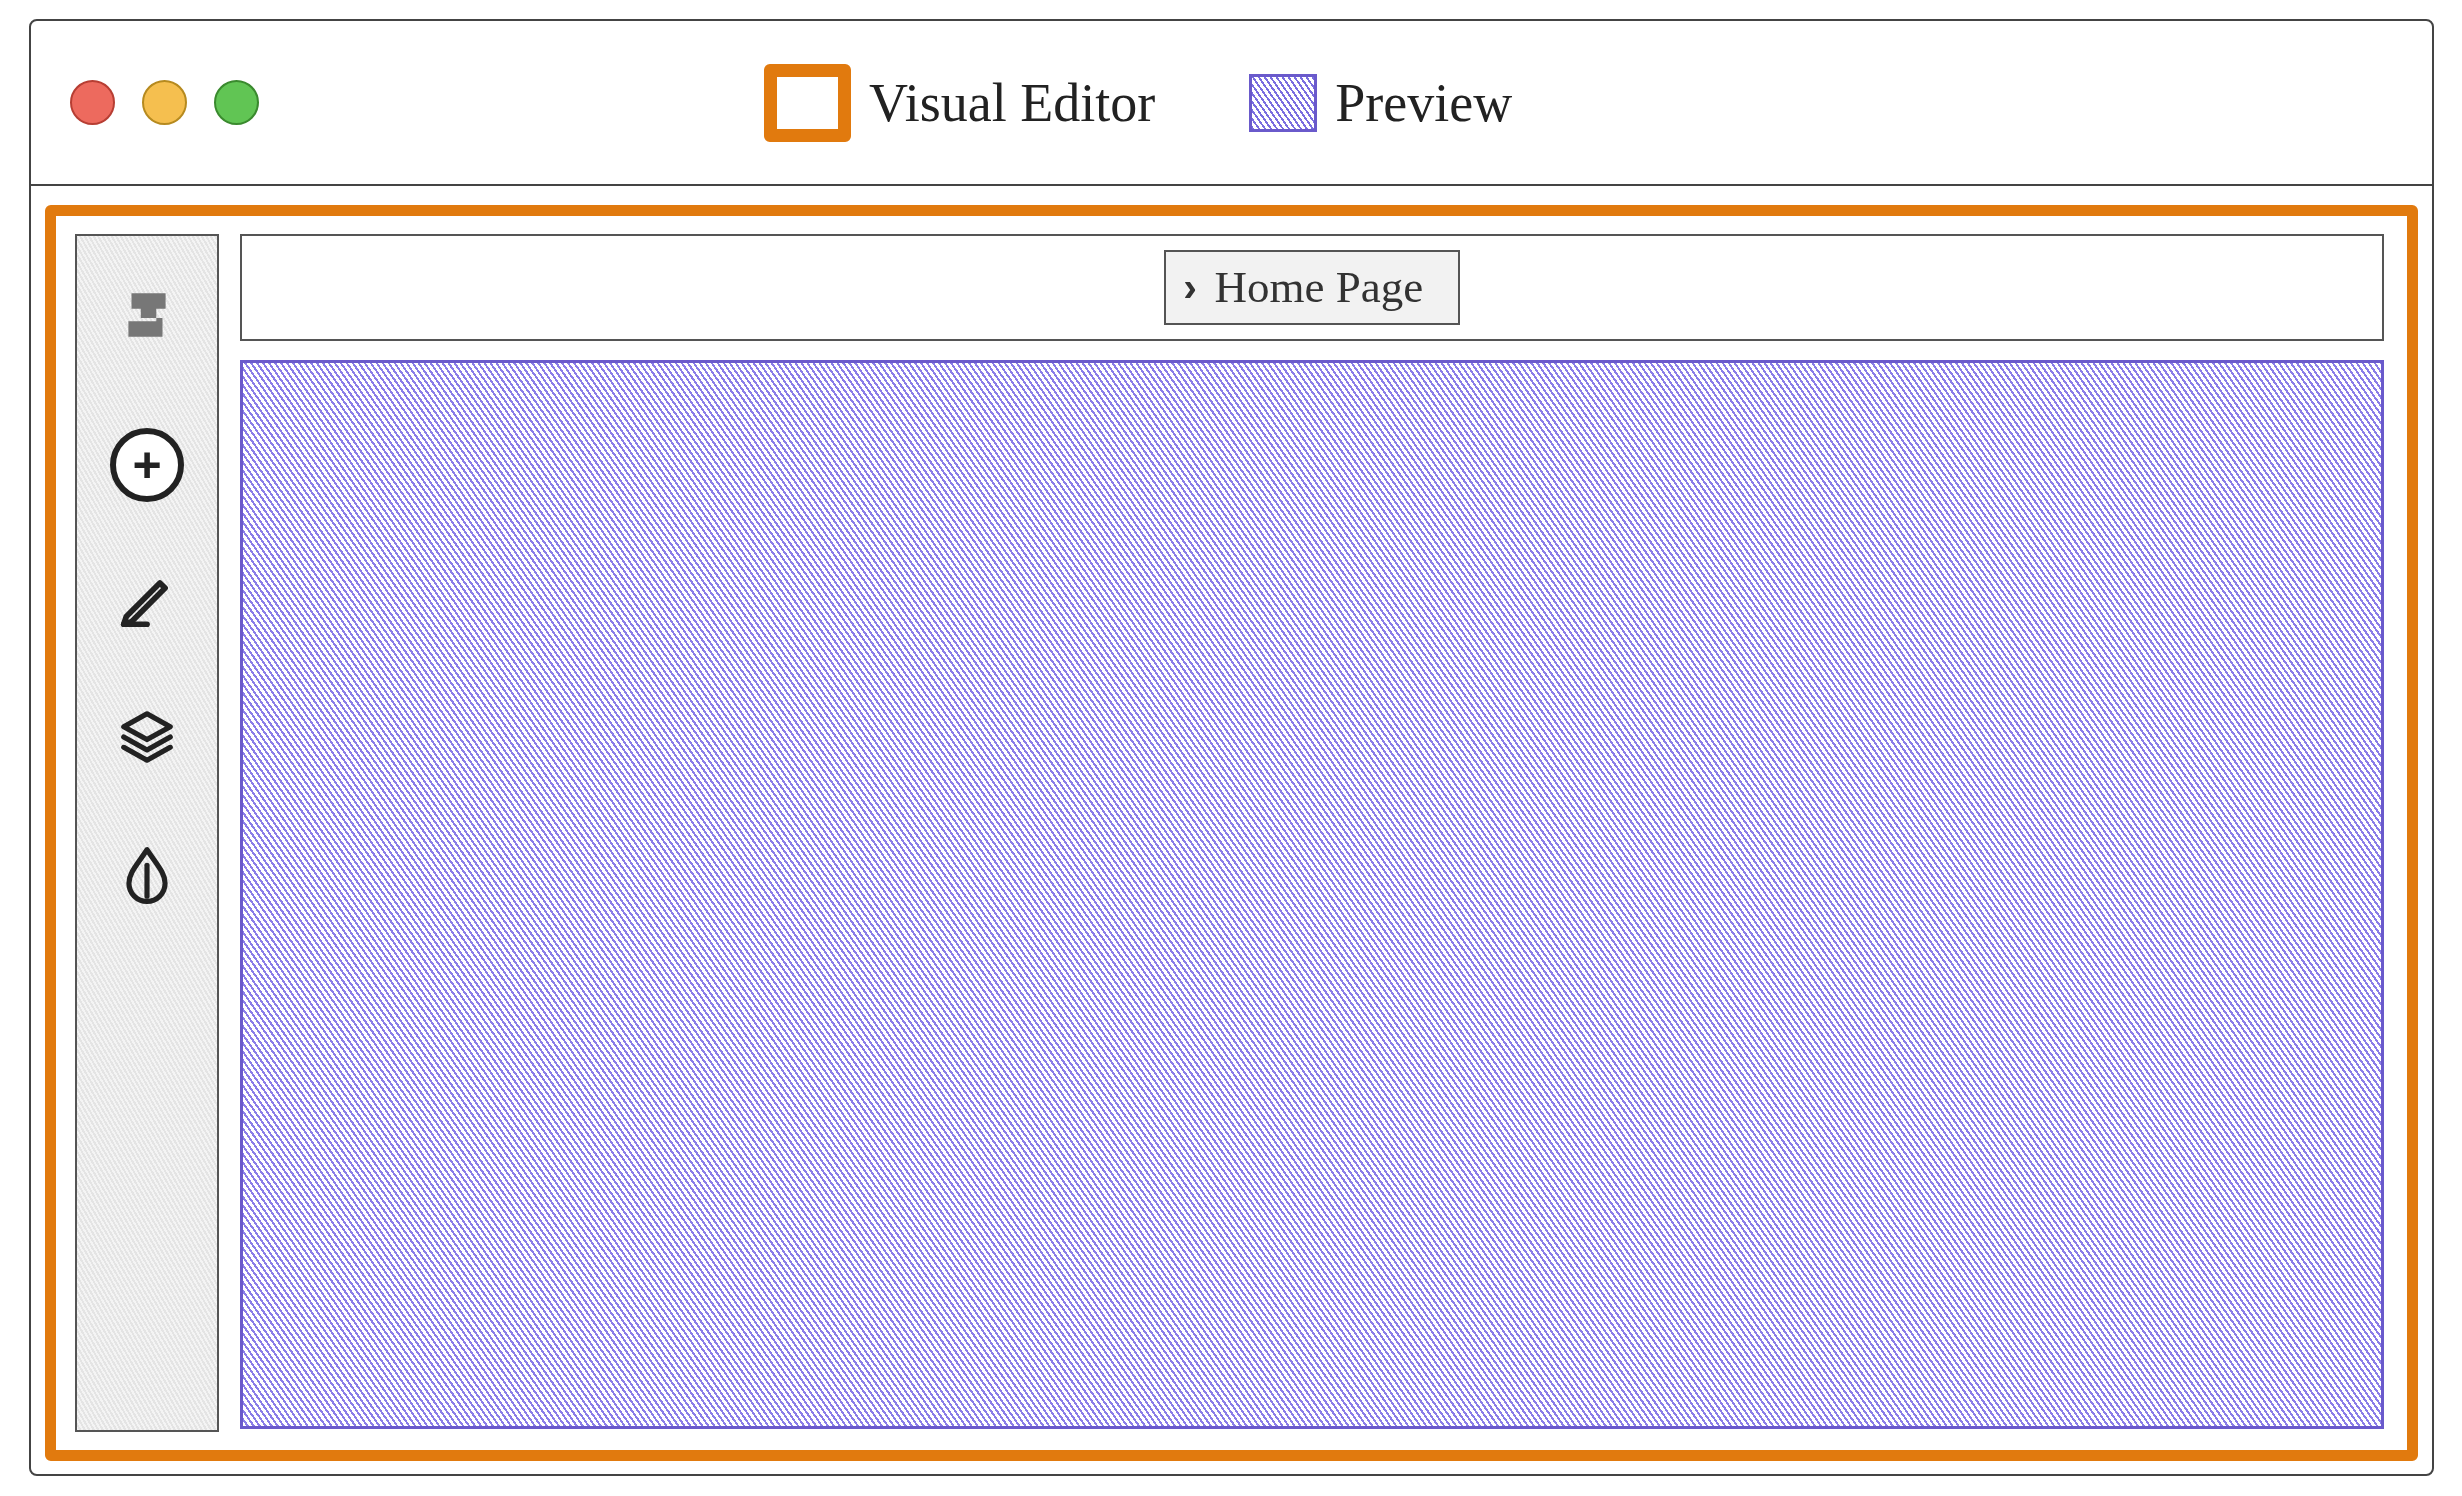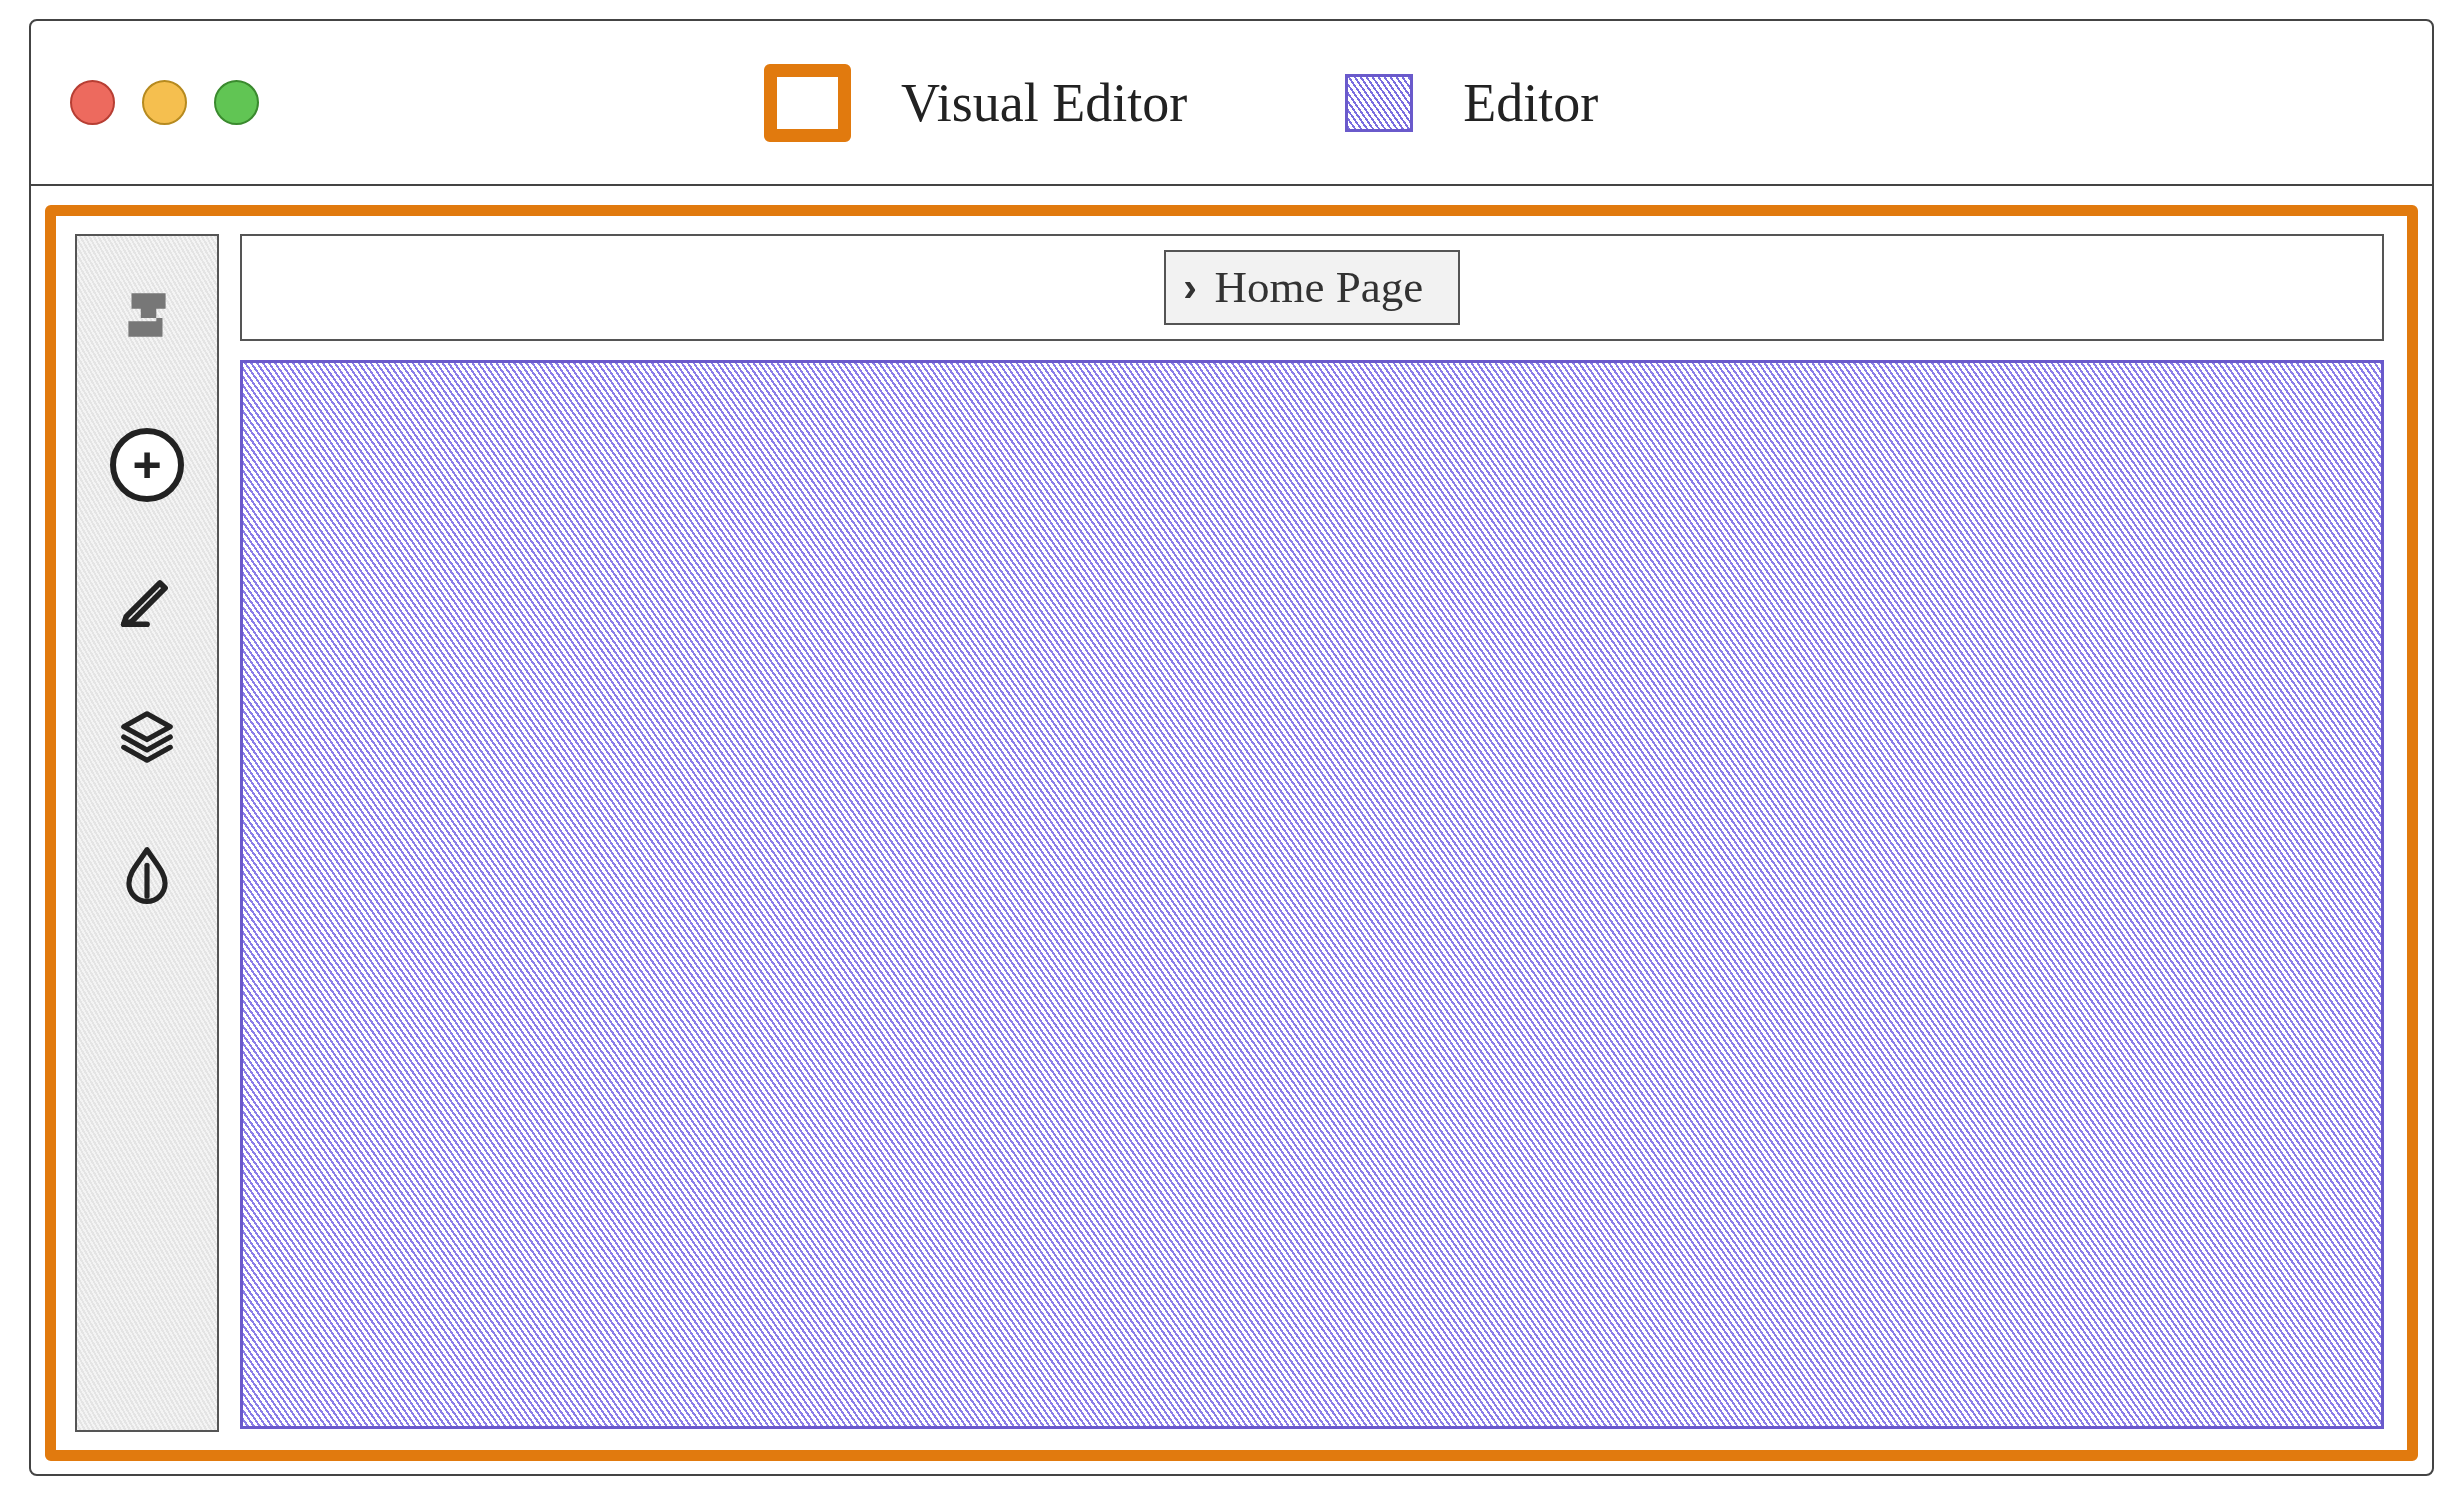--- a/index.html
+++ b/index.html
@@ -34,21 +34,21 @@
     border: 2.9px solid #5a4a00;
   }
   .dot.red    { background: #ed6a5e; border-color: #b73e33; }
   .dot.yellow { background: #f5bf4f; border-color: #b68a1f; }
   .dot.green  { background: #61c554; border-color: #3a8a2e; }
 
   .legend {
     margin-left: 505px;
     display: flex;
     align-items: center;
-    gap: 50px;
+    gap: 18px;
     font-size: 54px;
     color: #222;
   }
   .legend .swatch-orange {
     width: 87px; height: 78px;
     border: 13.6px solid #e17a0e;
     border-radius: 5.8px;
   }
   .legend .swatch-purple {
     width: 68px; height: 58px;
@@ -156,21 +156,21 @@
       <div class="dot red"></div>
       <div class="dot yellow"></div>
       <div class="dot green"></div>
     </div>
 
     <div class="legend">
       <div class="swatch-orange"></div>
       <span>Visual Editor</span>
       <div style="width:58px"></div>
       <div class="swatch-purple"></div>
-      <span>Editor</span>
+      <span>Preview</span>
     </div>
   </div>
 
   <div class="editor-frame">
 
     <div class="sidebar">
 
       <div class="logo-slot">
         <svg viewBox="0 0 100 100">
           <path d="M80 15 H25 v25 h40 v20 H20 v25 h55 V55 H40 V40 h40 Z" fill="#777"></path>

